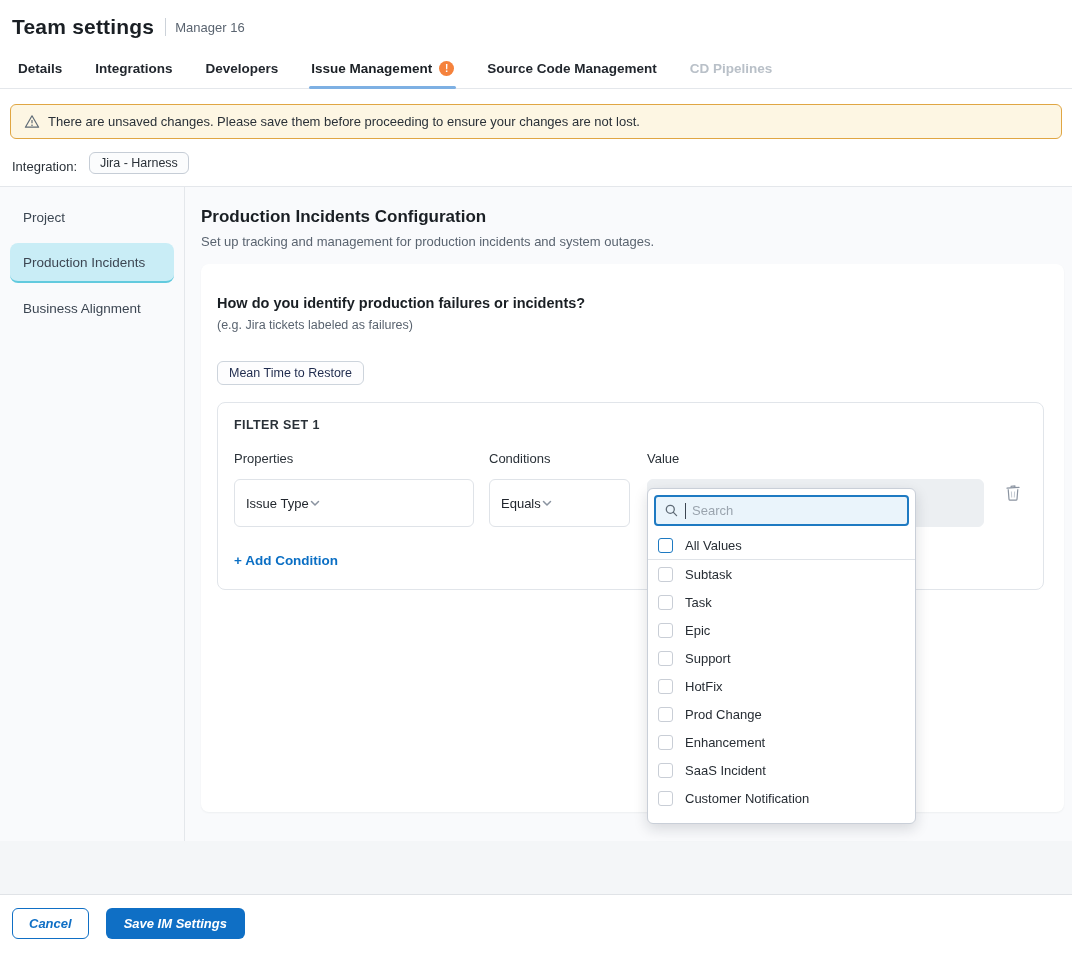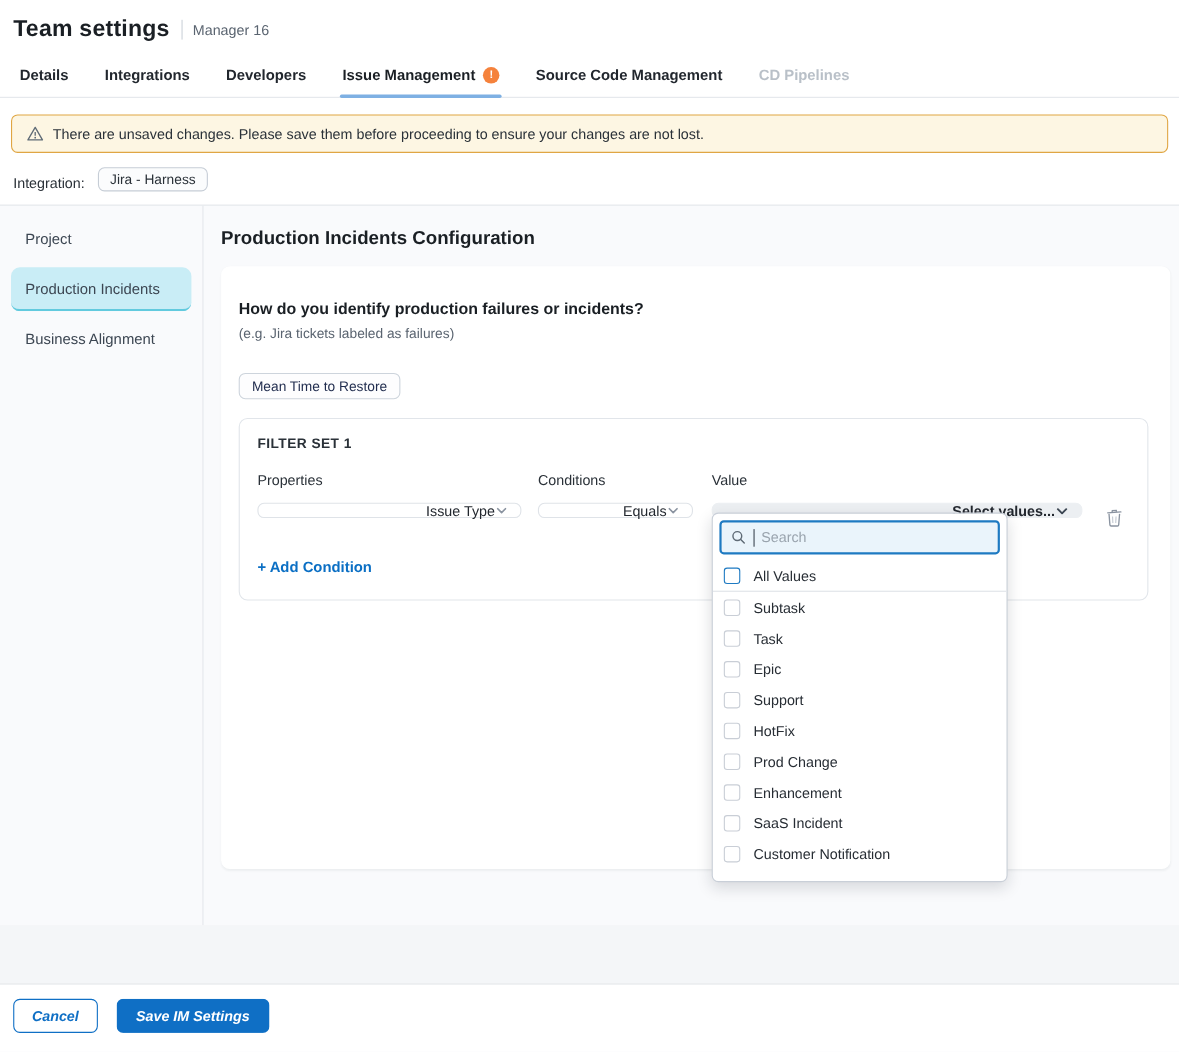--- a/index.html
+++ b/index.html
@@ -58,22 +58,22 @@
          border:1px solid #cdd4dc; border-radius:6px; padding:4px 11px; background:#fdfdfe; cursor:pointer; }
 
   
   .filter-box { margin-top:17px; border:1px solid #e1e5ea; border-radius:8px; padding:15px 16px 20px 16px; }
   .filter-title { font-size:12.5px; font-weight:bold; color:#2a3138; letter-spacing:.4px; }
   .filter-grid { display:flex; margin-top:19px; }
   .col-prop { width:240px; margin-right:15px; }
   .col-cond { width:141px; margin-right:17px; }
   .col-val  { width:337px; position:relative; }
   .col-label { font-size:13px; font-weight:400; color:#2a3138; margin-bottom:13px; }
-  .select { height:14px; border:1px solid #dfe3e8; border-radius:6px; background:#fff;
-         display:flex; align-items:center; justify-content:flex-end; padding:0 11px;
+  .select { height:48px; border:1px solid #dfe3e8; border-radius:6px; background:#fff;
+         display:flex; align-items:center; justify-content:flex-start; padding:0 11px;
          font-size:13px; color:#22272e; cursor:pointer; }
   .select.value-select { background:#eceff2; border-color:#eceff2; font-weight:600; }
   .trash-btn { margin-left:21px; margin-top:33px; cursor:pointer; height:20px; }
   .add-condition { margin-top:26px; font-size:13.5px; font-weight:bold; color:#0b6fc4; cursor:pointer; display:inline-block; }
 
   
   .popup { position:absolute; top:37px; left:0; width:269px; height:336px; background:#fff;
          border:1px solid #c9cfd8; border-radius:6px; box-shadow:0 5px 14px rgba(20,30,40,.15);
          overflow:hidden; z-index:50; }
   .popup-search-wrap { padding:6px 6px 5px 6px; }
@@ -136,20 +136,21 @@
 
 <div class="content-row">
   <div class="sidebar">
     <div class="side-item">Project</div>
     <div class="side-item selected">Production Incidents</div>
     <div class="side-item">Business Alignment</div>
   </div>
 
   <div class="main">
     <div class="main-title">Production Incidents Configuration</div>
+    <div class="main-subtitle">Set up tracking and management for production incidents and system outages.</div>
 
     <div class="card">
       <div class="question">How do you identify production failures or incidents?</div>
       <div class="hint">(e.g. Jira tickets labeled as failures)</div>
       <span class="metric-chip">Mean Time to Restore</span>
 
       <div class="filter-box">
         <div class="filter-title">FILTER SET 1</div>
 
         <div class="filter-grid">

